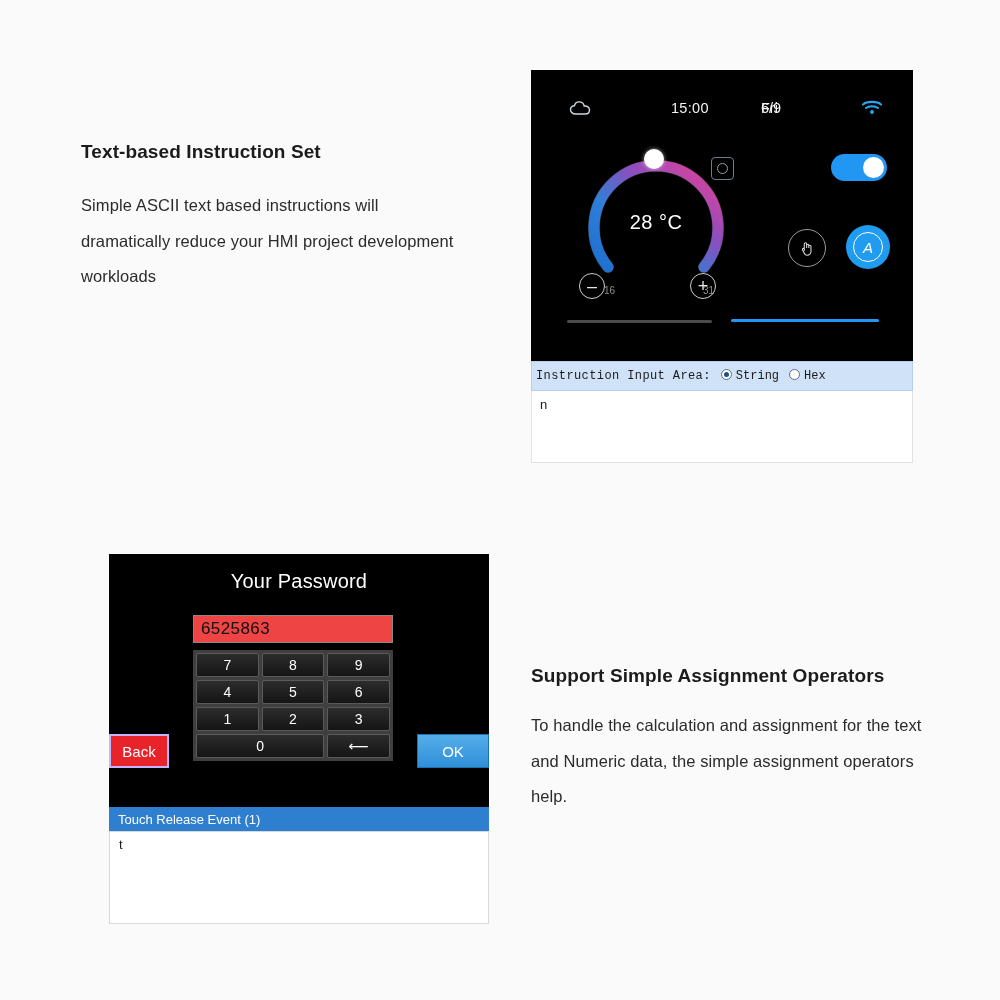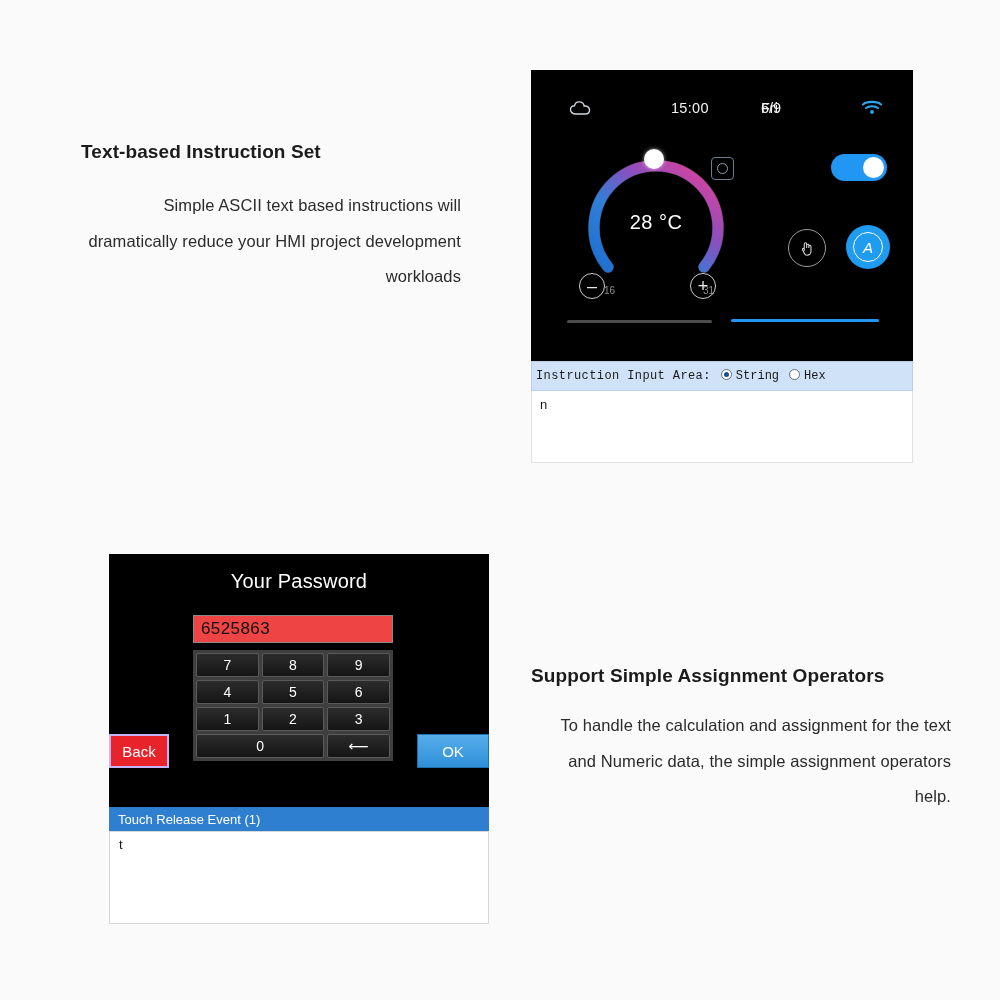--- a/index.html
+++ b/index.html
@@ -21,21 +21,20 @@
     font-weight: bold;
     color: #1b1b1b;
     line-height: 1.7;
     letter-spacing: 0.1px;
   }
   .feature-body {
     font-size: 16.5px;
     color: #2b2b2b;
     line-height: 2.15;
     letter-spacing: 0.1px;
-    text-align: right;
   }
 
   
   #text-block-top {
     position: absolute;
     left: 81px;
     top: 136px;
     width: 390px;
   }
   #text-block-top .feature-body {

